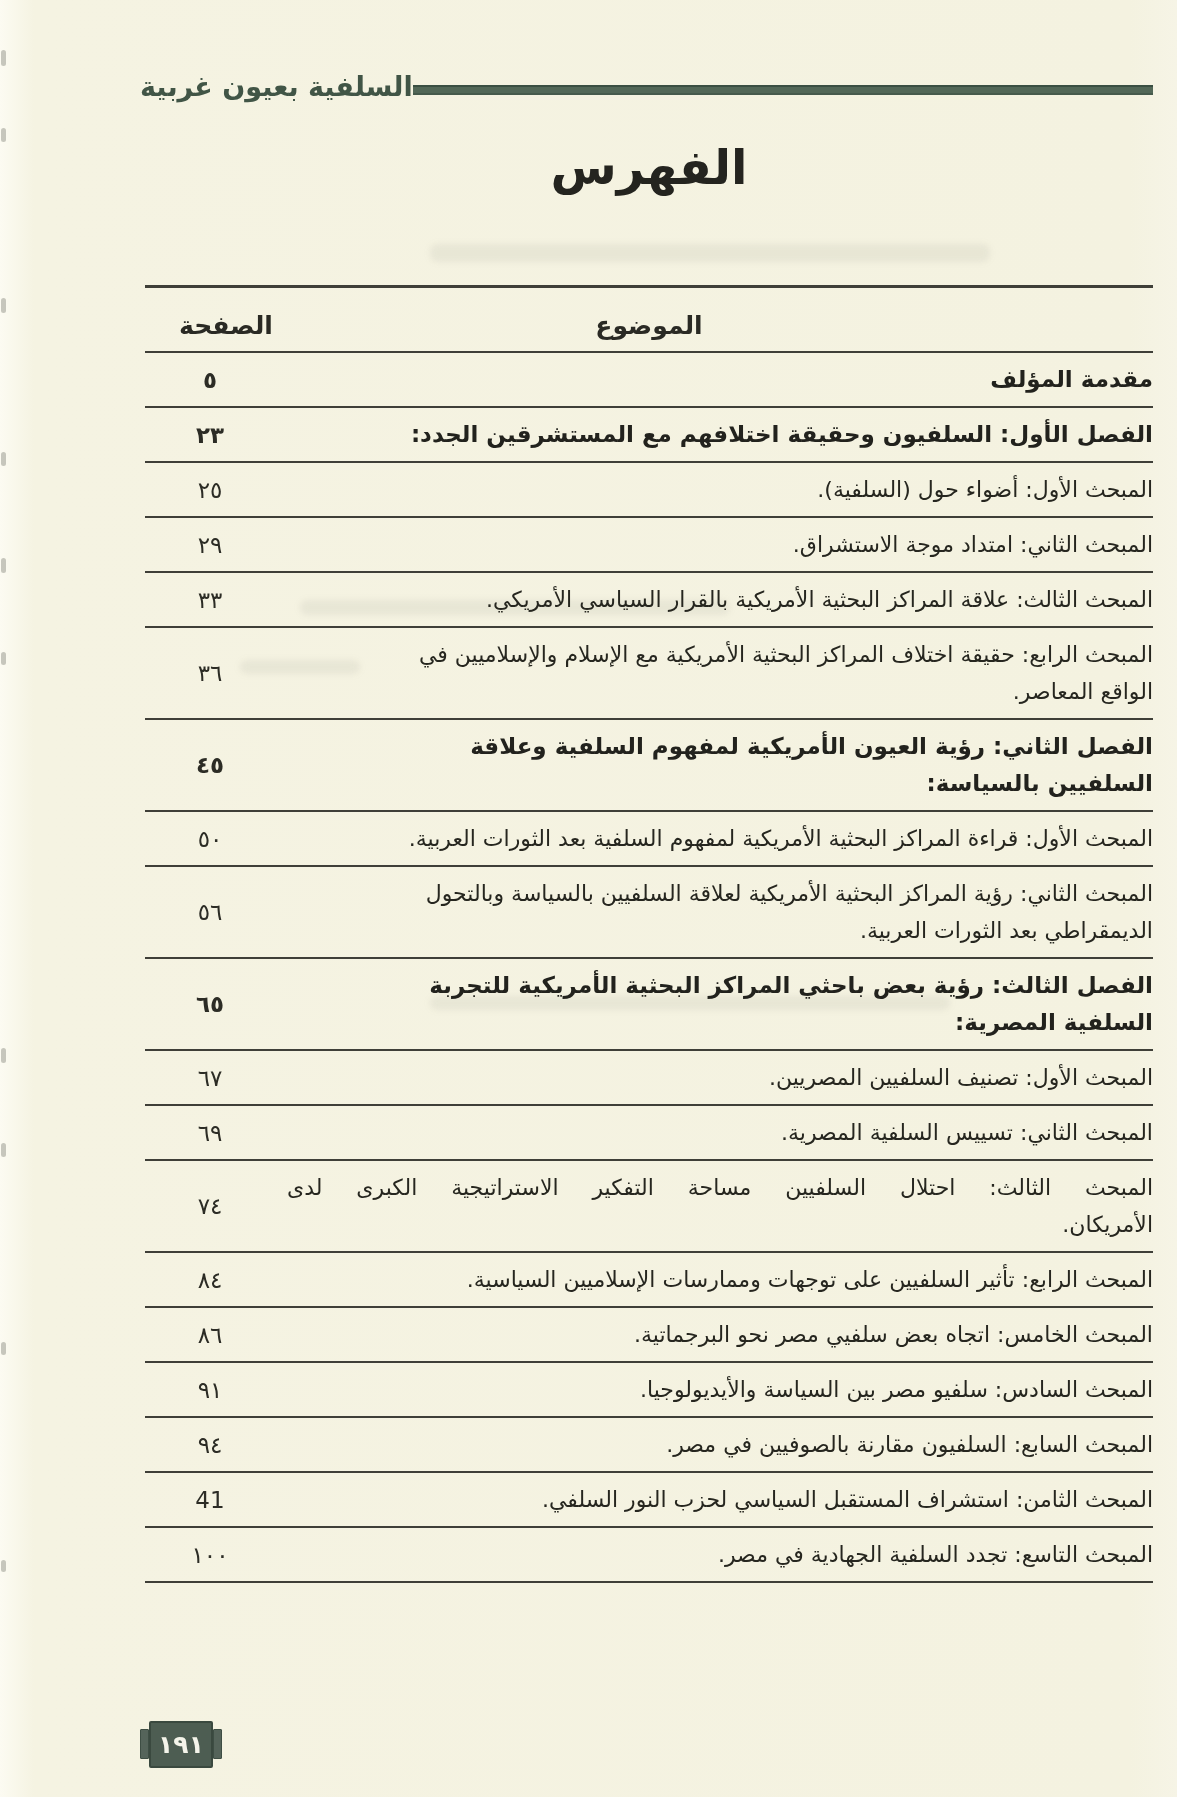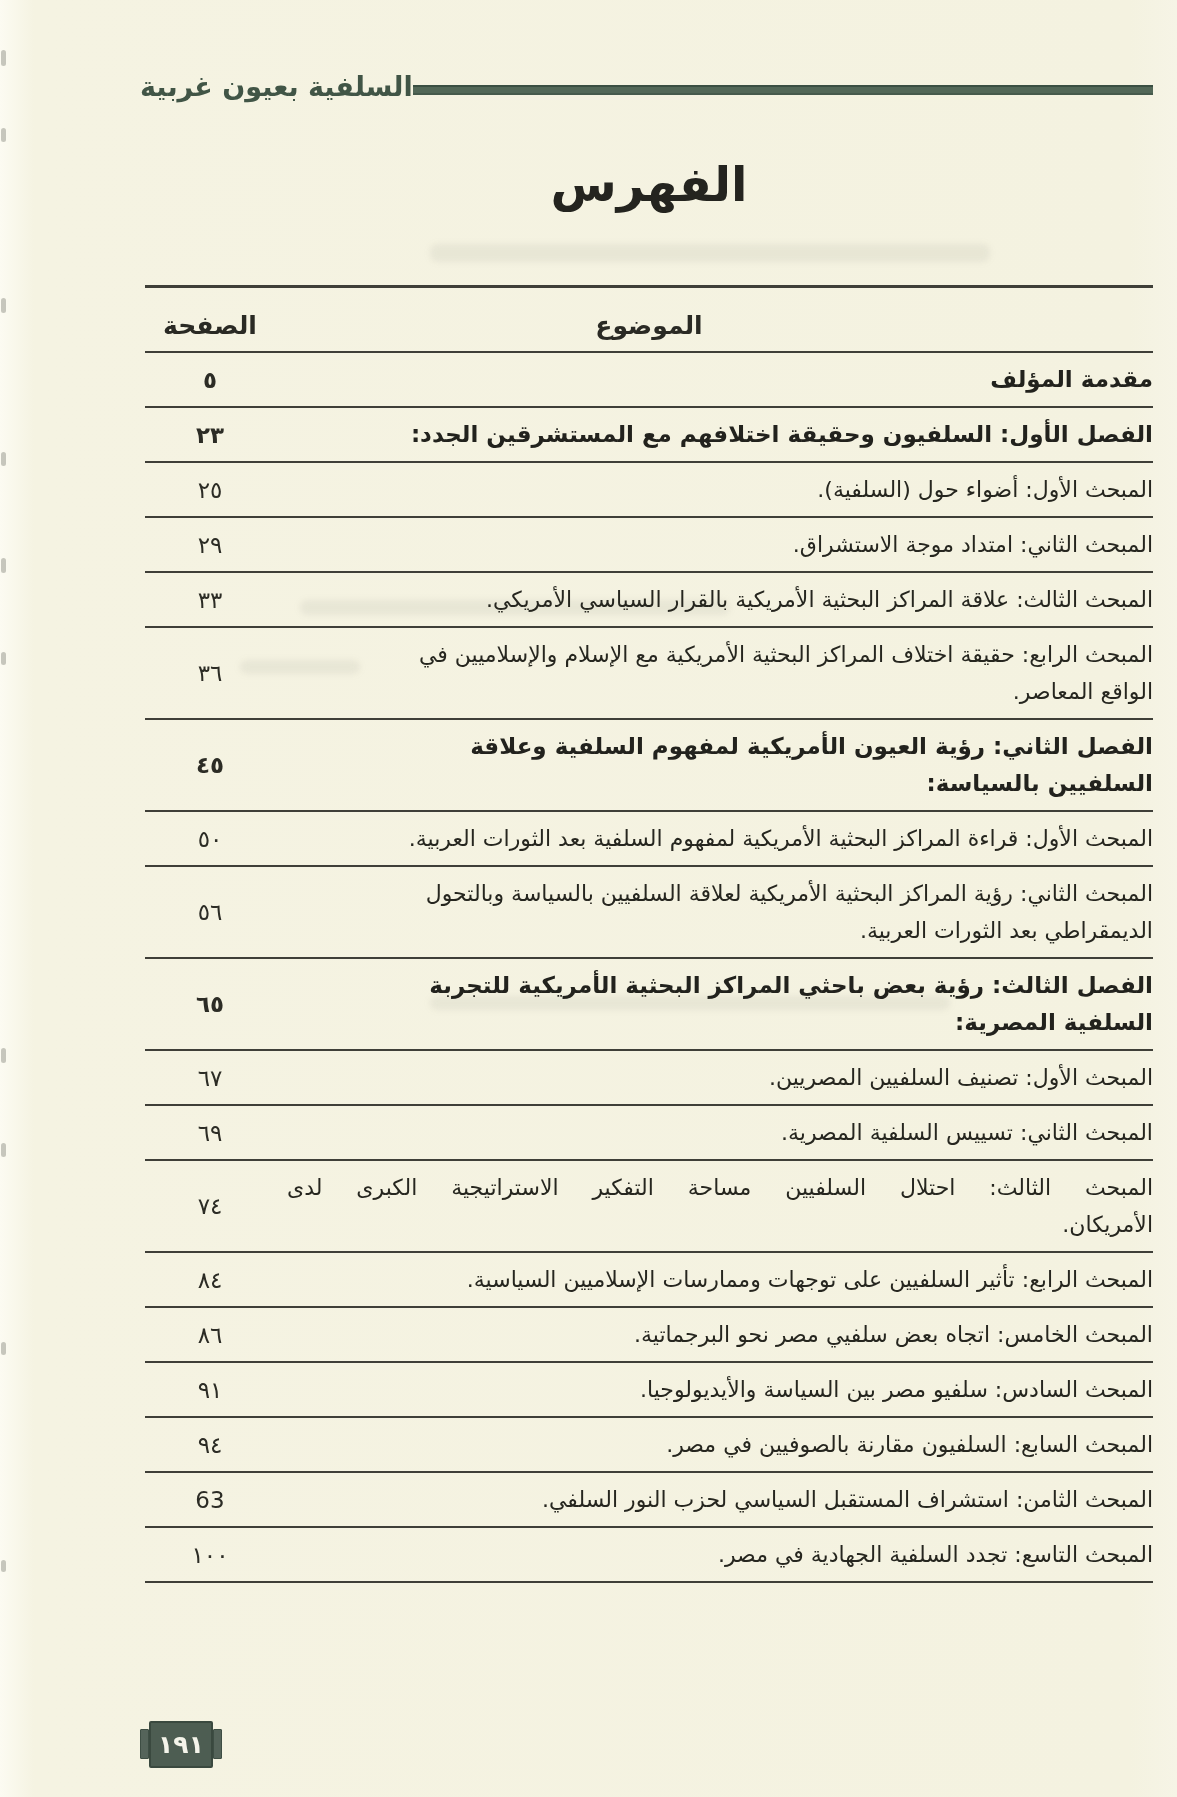--- a/index.html
+++ b/index.html
@@ -42,37 +42,37 @@
     letter-spacing:.5px;white-space:nowrap;
   }
   .head-rule{
     flex:1;height:10px;margin-top:8px;
     background:var(--accent-green);
     border-top:2px solid #3a4f42;border-bottom:2px solid #465a4c;
     box-sizing:border-box;
   }
   
   .toc-title{
-    position:absolute;top:152px;left:145px;width:1008px;margin:0;
+    position:absolute;top:135px;left:145px;width:1008px;margin:0;
     text-align:center;font-size:48px;line-height:64px;font-weight:bold;color:#24241f;
   }
   
   .toc{
     position:absolute;top:285px;left:145px;width:1008px;
     border-top:3px solid var(--rule);
   }
   .toc-head{
     position:relative;height:51px;border-bottom:2px solid var(--rule);
   }
   .head-topic{
     width:100%;text-align:center;line-height:51px;
     font-size:25px;font-weight:bold;color:#2a2a24;margin-top:12px;
   }
   .head-page{
-    position:absolute;left:0;top:0;width:130px;text-align:center;
+    position:absolute;left:16px;top:0;width:130px;text-align:center;
     line-height:51px;font-size:25px;font-weight:bold;color:#2a2a24;
   }
   .toc-row{
     display:flex;padding:8px 0;border-bottom:2px solid var(--rule);
   }
   .toc-row .topic{flex:1;min-width:0;}
   .tline{line-height:37px;font-size:22px;color:var(--ink);margin-left:12px;}
   .tline.spread{text-align:justify;text-align-last:justify;}
   .toc-row.chapter .tline{
     font-weight:bold;font-size:23px;color:#22221d;letter-spacing:.2px;
@@ -253,21 +253,21 @@
     <div class="topic">
             <div class="tline">المبحث السابع: السلفيون مقارنة بالصوفيين في مصر.</div>
           </div>
     <div class="pagenum">٩٤</div>
   </div>
 
   <div class="toc-row section">
     <div class="topic">
             <div class="tline">المبحث الثامن: استشراف المستقبل السياسي لحزب النور السلفي.</div>
           </div>
-    <div class="pagenum">63</div>
+    <div class="pagenum">41</div>
   </div>
 
   <div class="toc-row section">
     <div class="topic">
             <div class="tline">المبحث التاسع: تجدد السلفية الجهادية في مصر.</div>
           </div>
     <div class="pagenum">١٠٠</div>
   </div>
 </div>
   </div>

